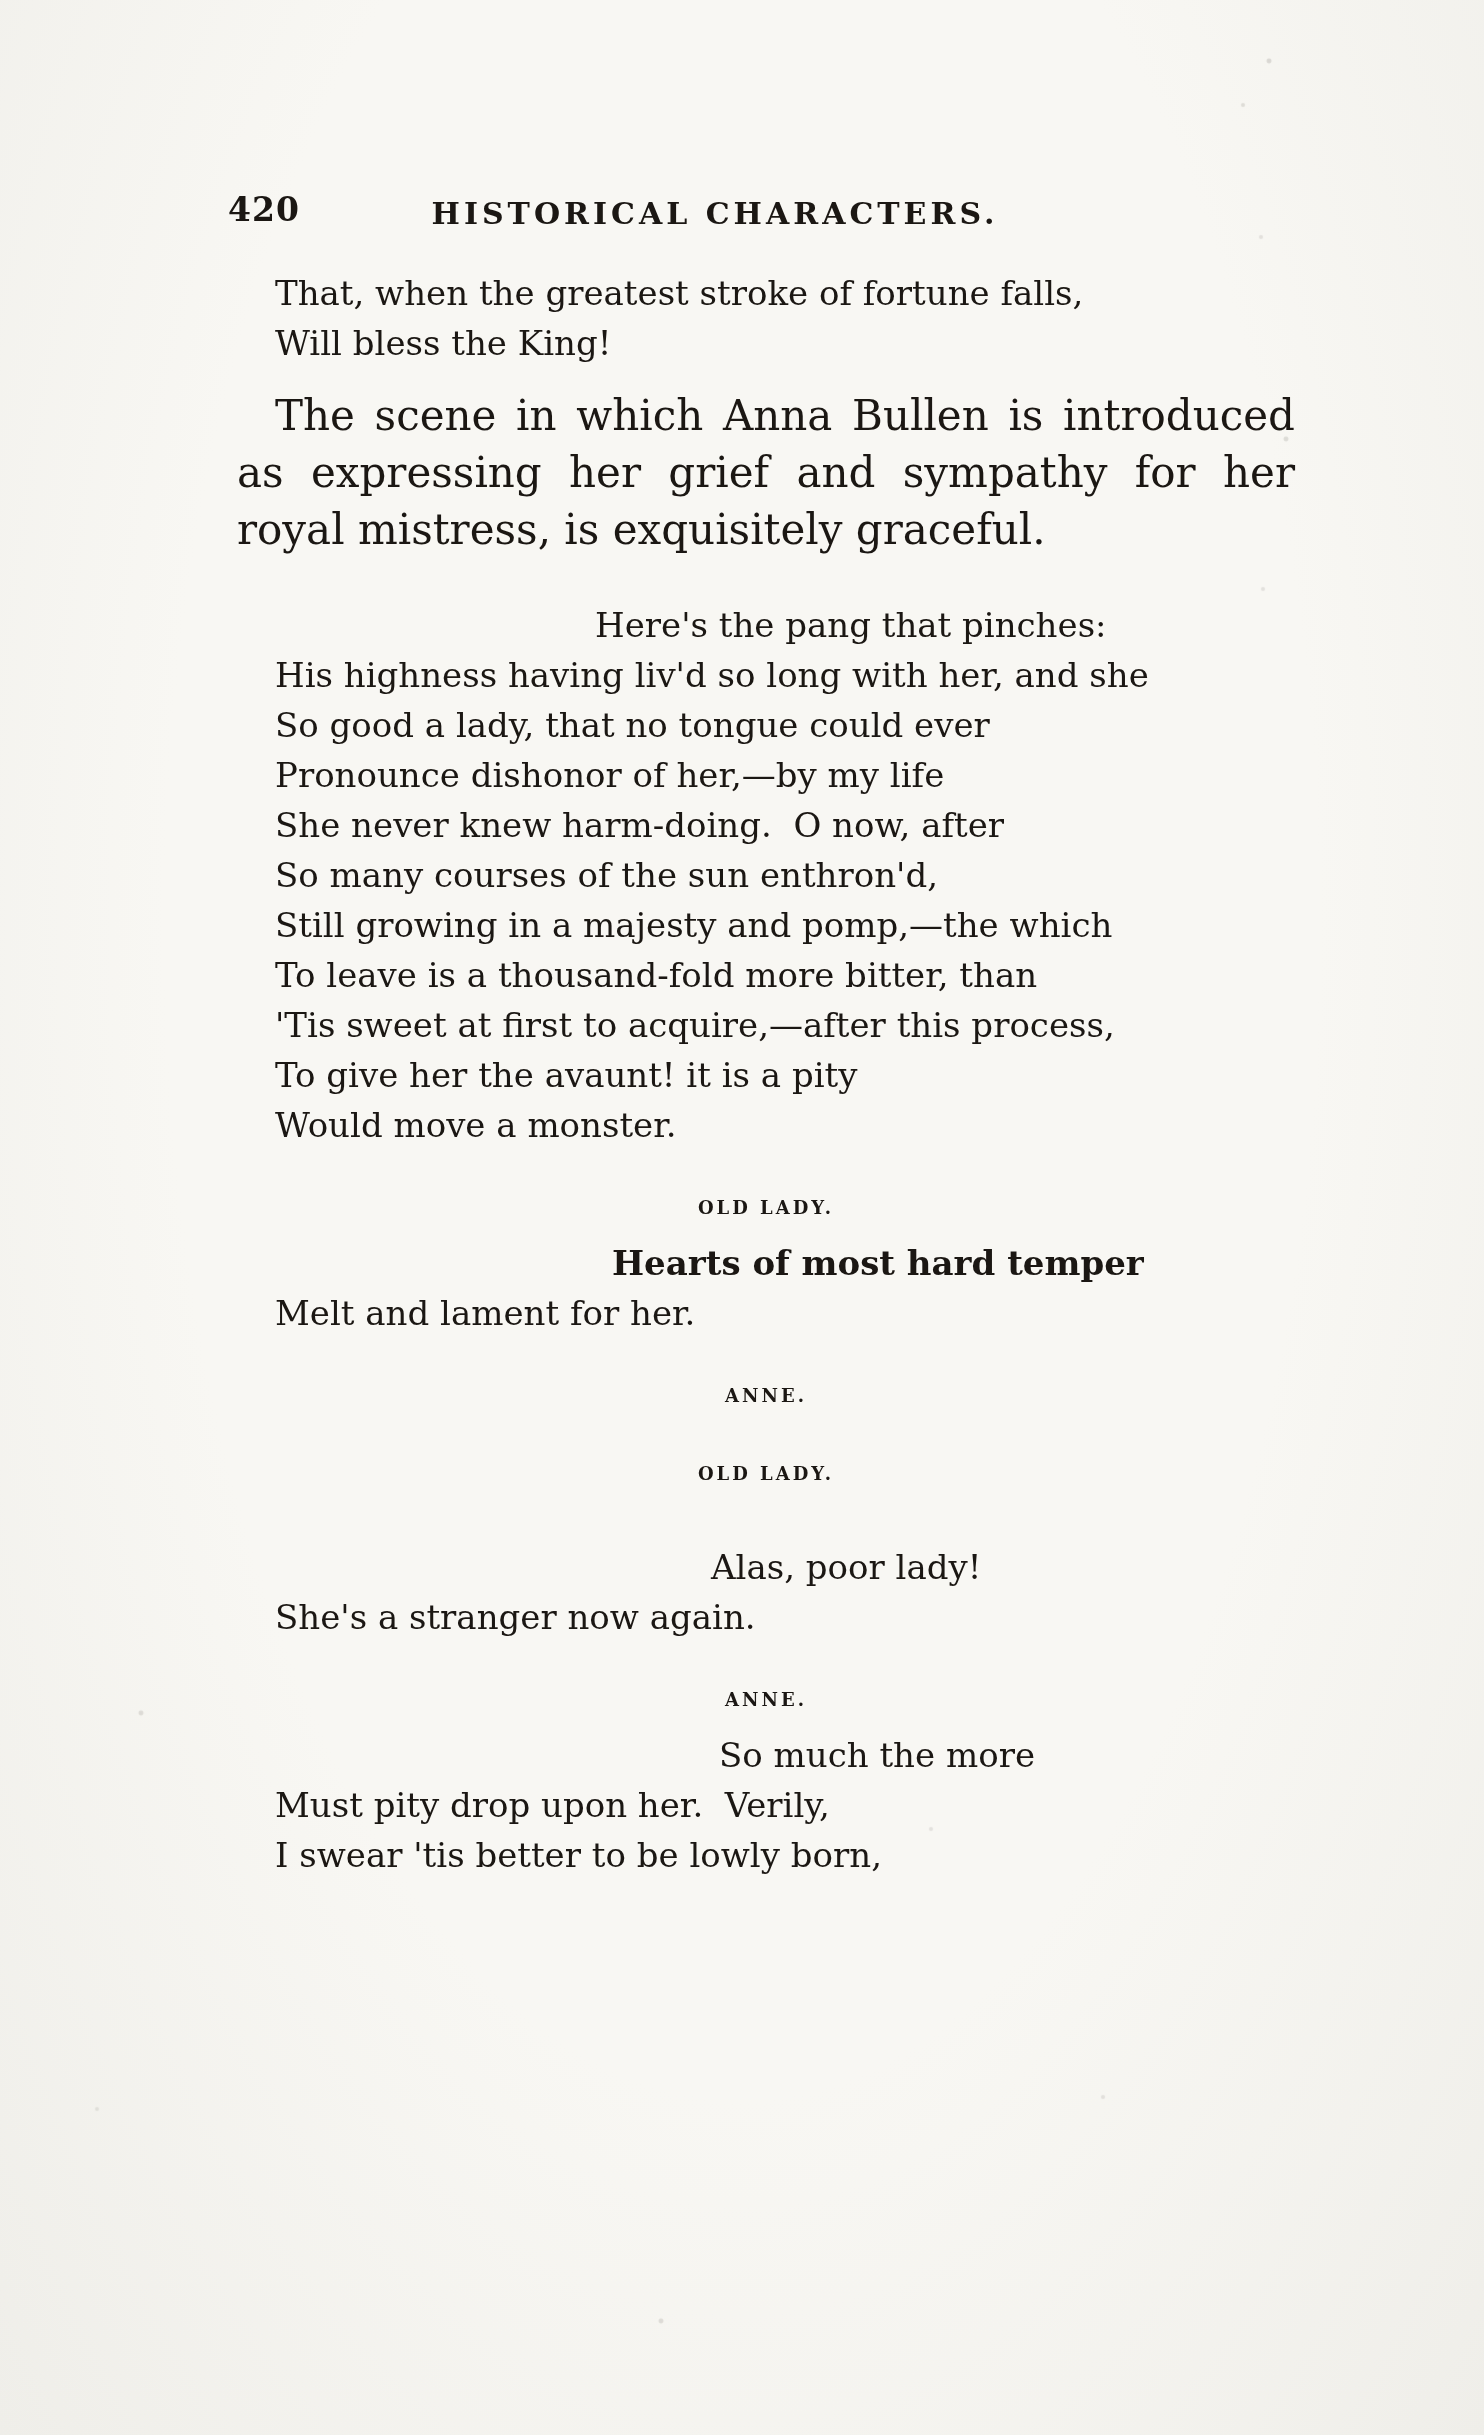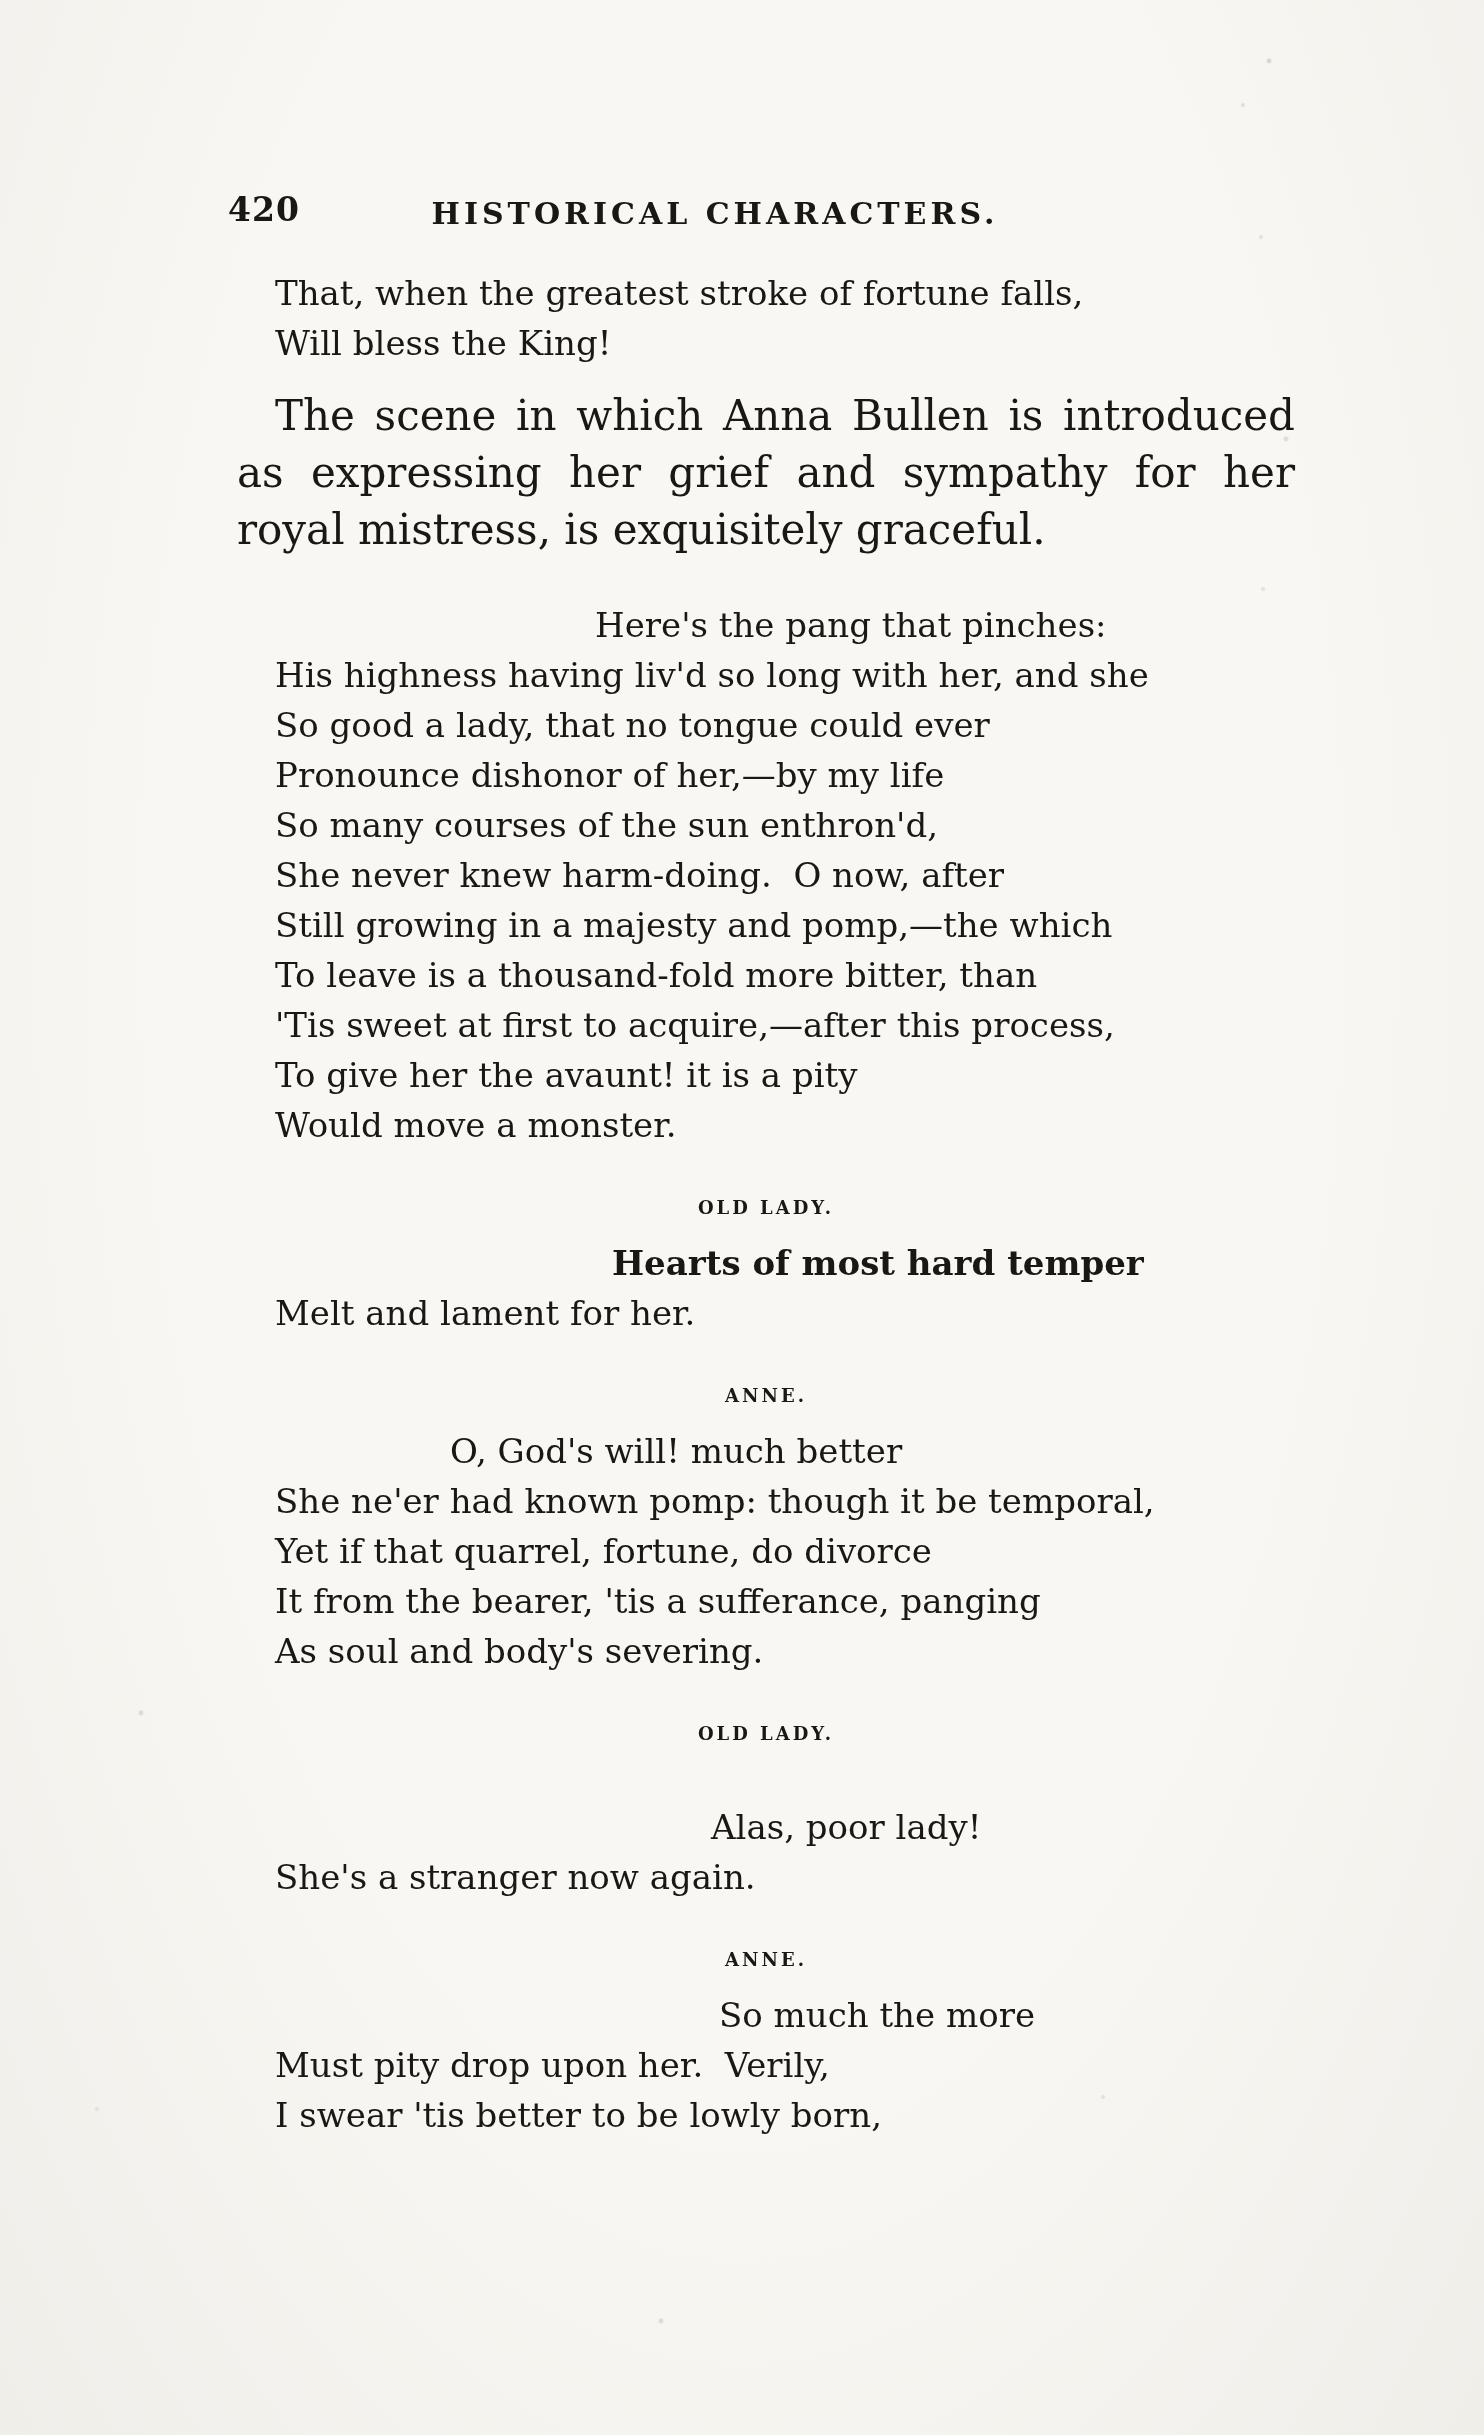--- a/index.html
+++ b/index.html
@@ -110,43 +110,36 @@
       <div class="vline">Will bless the King!</div>
     </div>
 
     <p class="lead-paragraph">The scene in which Anna Bullen is introduced as expressing her grief and sympathy for her royal mistress, is exquisitely graceful.</p>
 
     <div class="verse-block">
       <div class="vline ind-a">Here's the pang that pinches:</div>
       <div class="vline">His highness having liv'd so long with her, and she</div>
       <div class="vline">So good a lady, that no tongue could ever</div>
       <div class="vline">Pronounce dishonor of her,—by my life</div>
+      <div class="vline">She never knew harm-doing.  O now, after</div>
       <div class="vline">So many courses of the sun enthron'd,</div>
-      <div class="vline">She never knew harm-doing.  O now, after</div>
       <div class="vline">Still growing in a majesty and pomp,—the which</div>
       <div class="vline">To leave is a thousand-fold more bitter, than</div>
       <div class="vline">'Tis sweet at first to acquire,—after this process,</div>
       <div class="vline">To give her the avaunt! it is a pity</div>
       <div class="vline">Would move a monster.</div>
     </div>
 
     <div class="speaker">OLD LADY.</div>
     <div class="dialogue-lines">
       <div class="vline ind-b">Hearts of most hard temper</div>
       <div class="vline">Melt and lament for her.</div>
     </div>
 
     <div class="speaker">ANNE.</div>
-    <div class="dialogue-lines">
-      <div class="vline ind-c">O, God's will! much better</div>
-      <div class="vline">She ne'er had known pomp: though it be temporal,</div>
-      <div class="vline">Yet if that quarrel, fortune, do divorce</div>
-      <div class="vline">It from the bearer, 'tis a sufferance, panging</div>
-      <div class="vline">As soul and body's severing.</div>
-    </div>
 
     <div class="speaker">OLD LADY.</div>
     <div class="dialogue-lines">
       <div class="vline ind-d">Alas, poor lady!</div>
       <div class="vline">She's a stranger now again.</div>
     </div>
 
     <div class="speaker">ANNE.</div>
     <div class="dialogue-lines">
       <div class="vline ind-e">So much the more</div>

